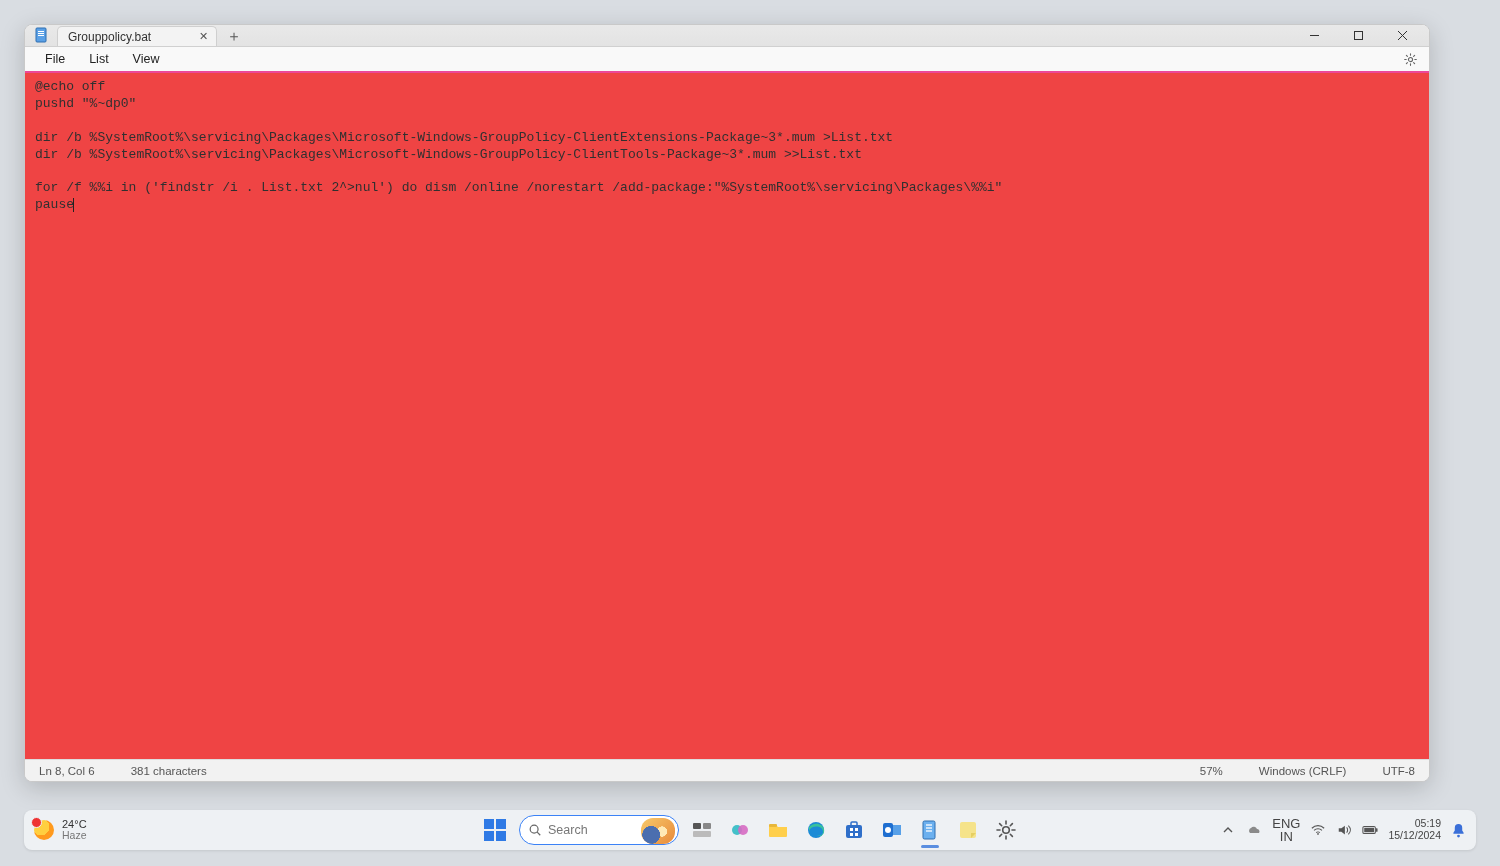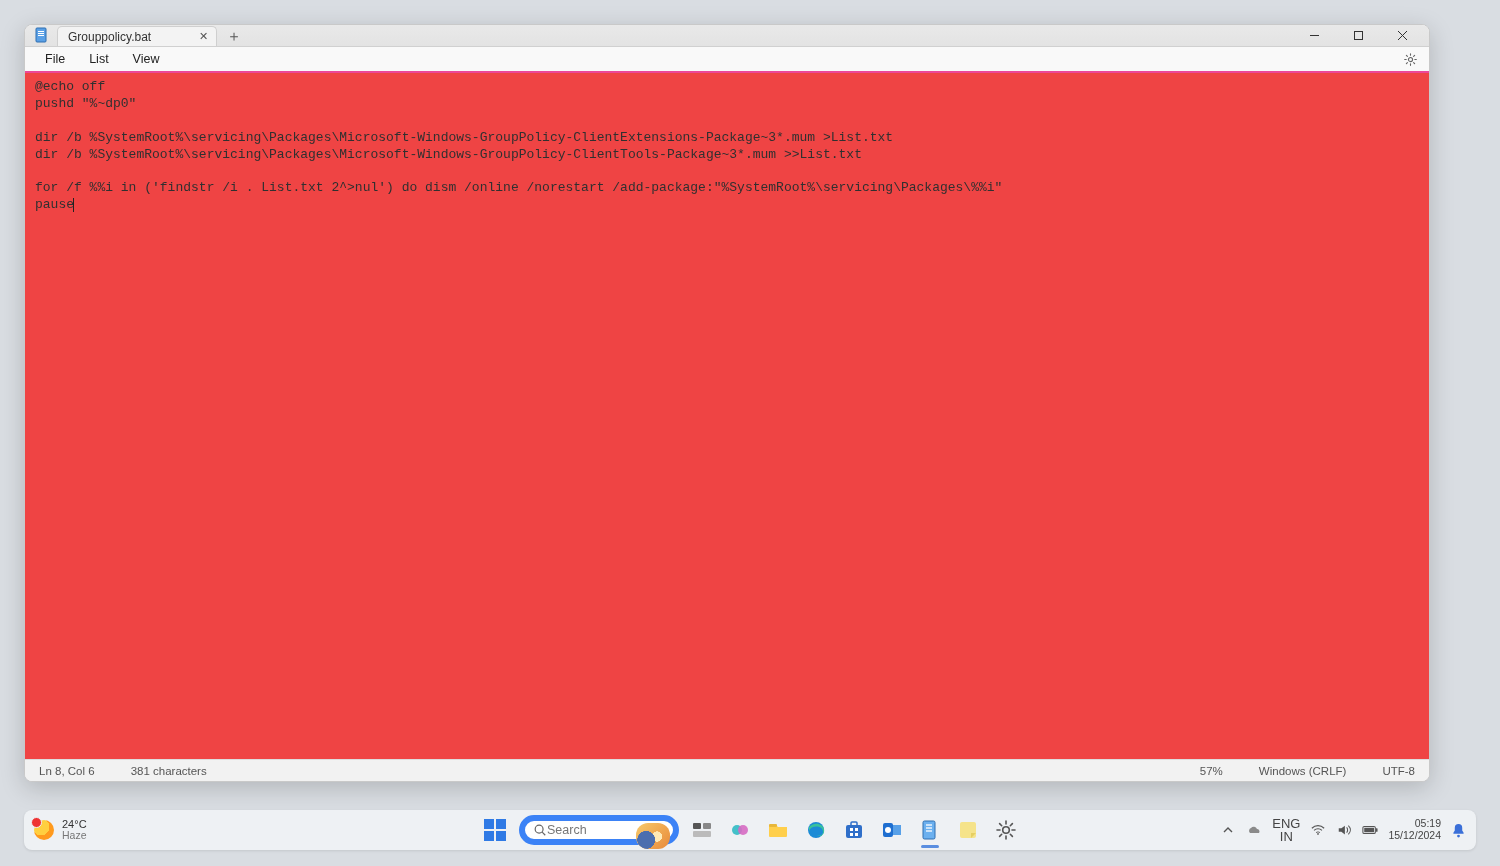--- a/index.html
+++ b/index.html
@@ -165,24 +165,25 @@
   .start-btn {
     width:32px;height:32px;
     display:flex;align-items:center;justify-content:center;
     border-radius:4px;
   }
   .win-logo { display:grid; grid-template-columns:10px 10px; grid-template-rows:10px 10px; gap:1.5px; }
   .win-logo div { background:#2f7ae5; }
   .search-box {
     width: 160px; height:30px;
     background:#fff;
-    border:6px solid #3b82f6;
+    border:1px solid #3b82f6;
     border-radius:15px;
     display:flex;align-items:center;
     padding: 0 8px;
+    gap:6px;
     color:#777;
     font-size:12.5px;
     position:relative;
   }
   .search-art {
     position:absolute; right:3px; top:2px;
     width:34px;height:26px;
     border-radius:12px;
     background: linear-gradient(135deg,#f7c96b,#e88a3a);
     overflow:hidden;

